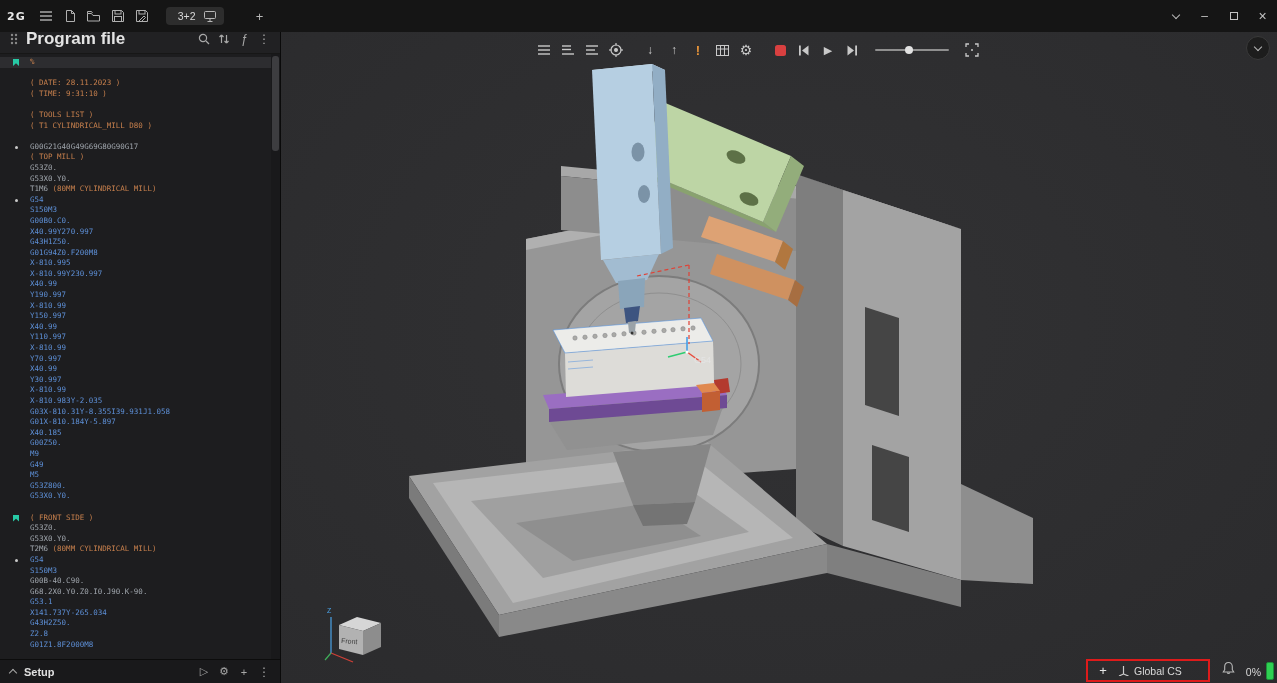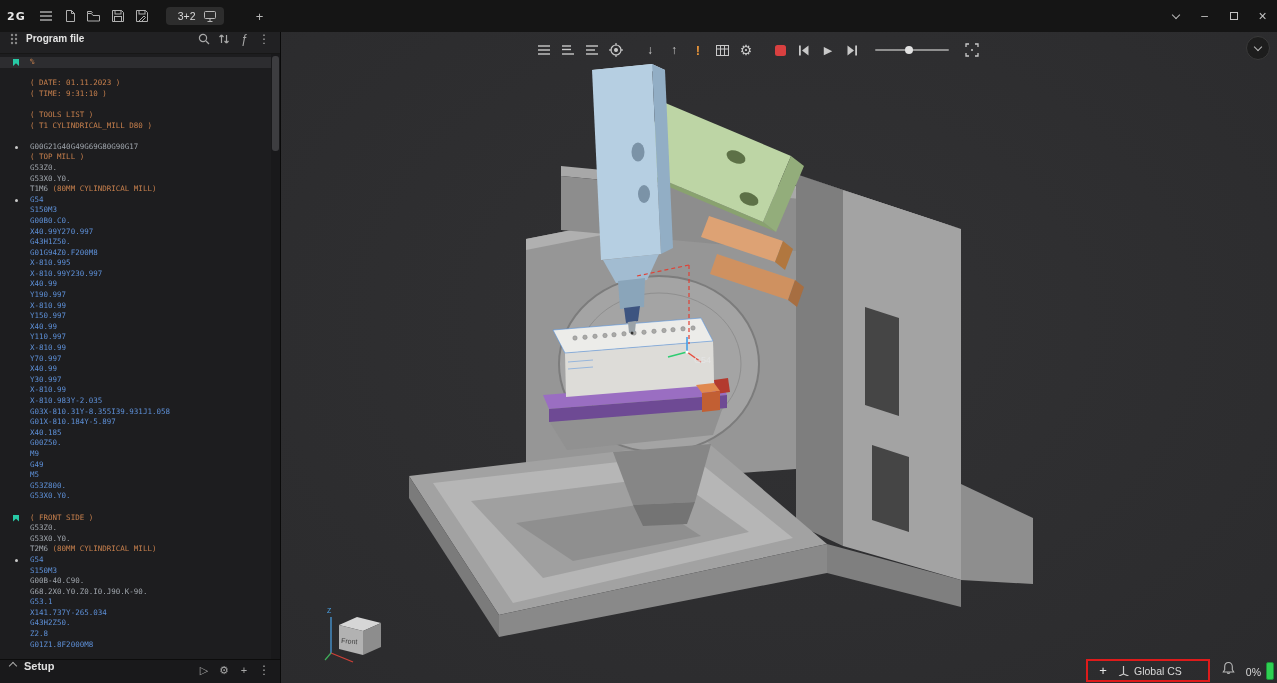--- a/index.html
+++ b/index.html
@@ -14,34 +14,34 @@
   .tab{height:18px;margin-left:12px;background:#2d2d2d;border-radius:4px;display:flex;align-items:center;gap:8px;padding:0 8px 0 12px;font-size:10.5px;color:#d8d8d8}
   .newtab{margin-left:26px;font-size:13px;color:#b8b8b8;width:20px;text-align:center}
   .tb-spacer{flex:1}
   .winbtn{width:29px;height:24px;display:flex;align-items:center;justify-content:center;color:#c2c2c2;font-size:12px}
   .maxsq{width:8px;height:8px;border:1px solid #c2c2c2;display:block}
   .chev{width:6px;height:6px;border-right:1.4px solid #b8b8b8;border-bottom:1.4px solid #b8b8b8;display:inline-block;transform:rotate(45deg);margin-top:-3px}
 
   
   .left-panel{position:absolute;top:24px;left:0;width:281px;bottom:0;background:#1d1d1f;border-right:1px solid #0a0a0a;display:flex;flex-direction:column;z-index:20}
   .panel-header{height:30px;background:#212123;display:flex;align-items:center;padding:0 6px 0 10px;border-bottom:1px solid #171717}
-  .panel-title{font-size:10px;font-weight:bold;color:#e4e4e4;margin-left:8px;flex:1}
+  .panel-title{font-size:17px;font-weight:bold;color:#e4e4e4;margin-left:8px;flex:1}
   .ph-btn{width:20px;height:20px;display:flex;align-items:center;justify-content:center;color:#a8a8a8;font-size:11px}
   .code-area{flex:1;position:relative;overflow:hidden;background:#1d1d1f;padding-top:3px}
   .code-line{height:10.6px;position:relative;padding-left:30px;font:7.5px/10.6px "DejaVu Sans Mono",monospace;white-space:pre}
   .code-line.current{background:#2d2d30}
   .marker{position:absolute}
   .marker.bookmark{left:13px;top:2px;width:6px;height:7px;background:#27c9a5;clip-path:polygon(0 0,100% 0,100% 100%,50% 62%,0 100%)}
   .marker.dot{left:15px;top:4px;width:3px;height:3px;border-radius:50%;background:#c9c9c9}
   .ct.comment{color:#c8804d}
   .ct.motion{color:#5d8fd6}
   .ct.plain,.ct.tool{color:#a0a6ad}
   .scrollbar{position:absolute;top:0;right:0;bottom:0;width:9px;background:#19191b}
   .scroll-thumb{position:absolute;top:2px;left:1px;width:7px;height:95px;background:#3d3d40;border-radius:3px}
-  .setup-bar{height:24px;background:#19191b;border-top:1px solid #0c0c0c;display:flex;padding:0 6px 0 10px}
+  .setup-bar{height:24px;background:#19191b;border-top:1px solid #0c0c0c;display:flex;align-items:center;padding:0 6px 0 10px}
   .setup-label{font-size:11px;font-weight:bold;color:#e0e0e0;margin-left:8px;flex:1}
   .chev-up{width:6px;height:6px;border-left:1.4px solid #a8a8a8;border-top:1.4px solid #a8a8a8;transform:rotate(45deg);margin-top:3px}
 
   
   .viewport{position:absolute;top:24px;left:281px;right:0;bottom:0;background:radial-gradient(ellipse at 50% 45%,#323234 0%,#2b2b2d 100%)}
   .machine-svg{position:absolute;inset:0}
 
   .vp-toolbar{position:absolute;top:15px;left:calc(50% - 21px);transform:translateX(-50%);display:flex;align-items:center;gap:12px}
   .tgroup{display:flex;align-items:center;gap:2px}
   .tbtn{width:22px;height:22px;display:flex;align-items:center;justify-content:center;color:#c9c9c9;border-radius:3px}
@@ -152,21 +152,21 @@
       </div>
     <div class="ph-btn">
         <span style="font-size:12px">⋮</span>
       </div>
   </div>
 
   <div class="code-area">
     <div>
         <div class="code-line current"><span class="marker bookmark"></span><span class="ct comment">%</span></div>
         <div class="code-line"><span class="ct blank"></span></div>
-        <div class="code-line"><span class="ct comment">( DATE: 01.11.2023 )</span></div>
+        <div class="code-line"><span class="ct comment">( DATE: 28.11.2023 )</span></div>
         <div class="code-line"><span class="ct comment">( TIME: 9:31:10 )</span></div>
         <div class="code-line"><span class="ct blank"></span></div>
         <div class="code-line"><span class="ct comment">( TOOLS LIST )</span></div>
         <div class="code-line"><span class="ct comment">( T1 CYLINDRICAL_MILL D80 )</span></div>
         <div class="code-line"><span class="ct blank"></span></div>
         <div class="code-line"><span class="marker dot"></span><span class="ct plain">G00G21G40G49G69G80G90G17</span></div>
         <div class="code-line"><span class="ct comment">( TOP MILL )</span></div>
         <div class="code-line"><span class="ct plain">G53Z0.</span></div>
         <div class="code-line"><span class="ct plain">G53X0.Y0.</span></div>
         <div class="code-line"><span class="ct tool"><span>T1M6 </span><span class="ct comment">(80MM CYLINDRICAL MILL)</span></span></div>

